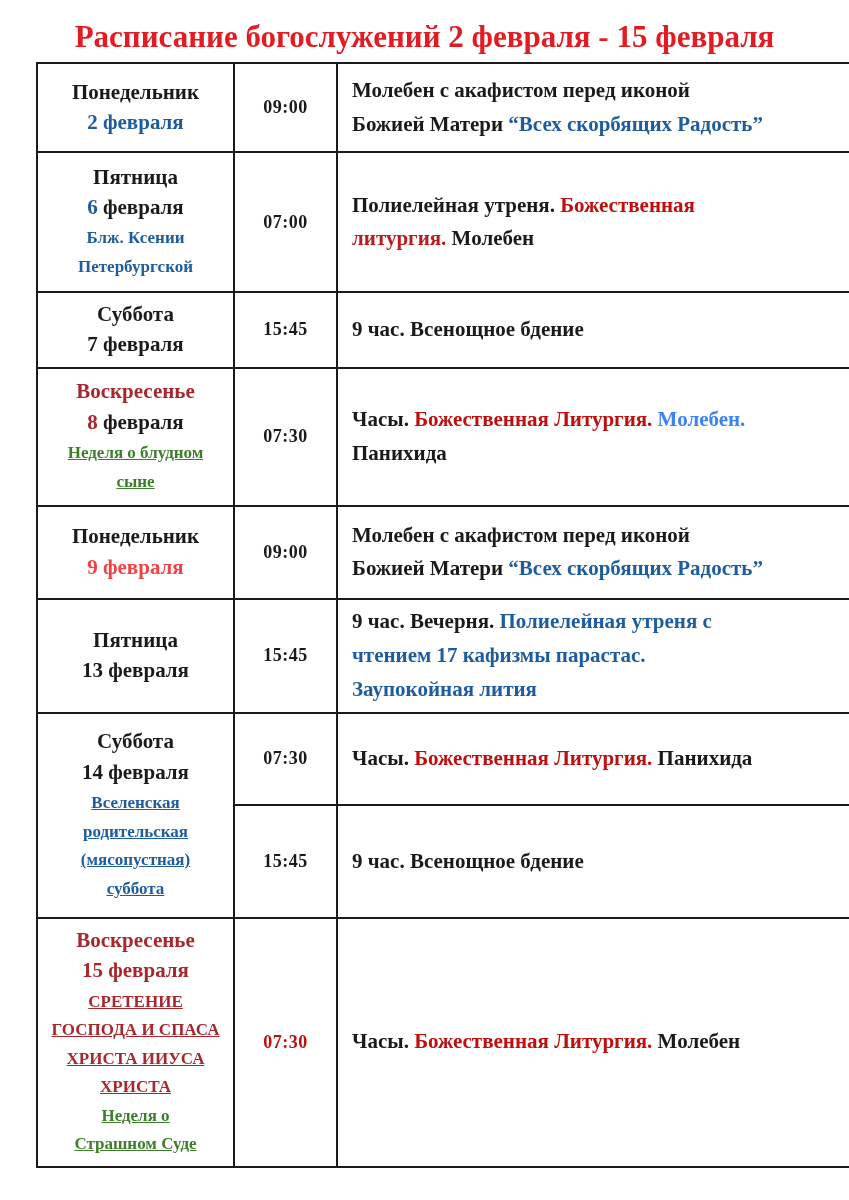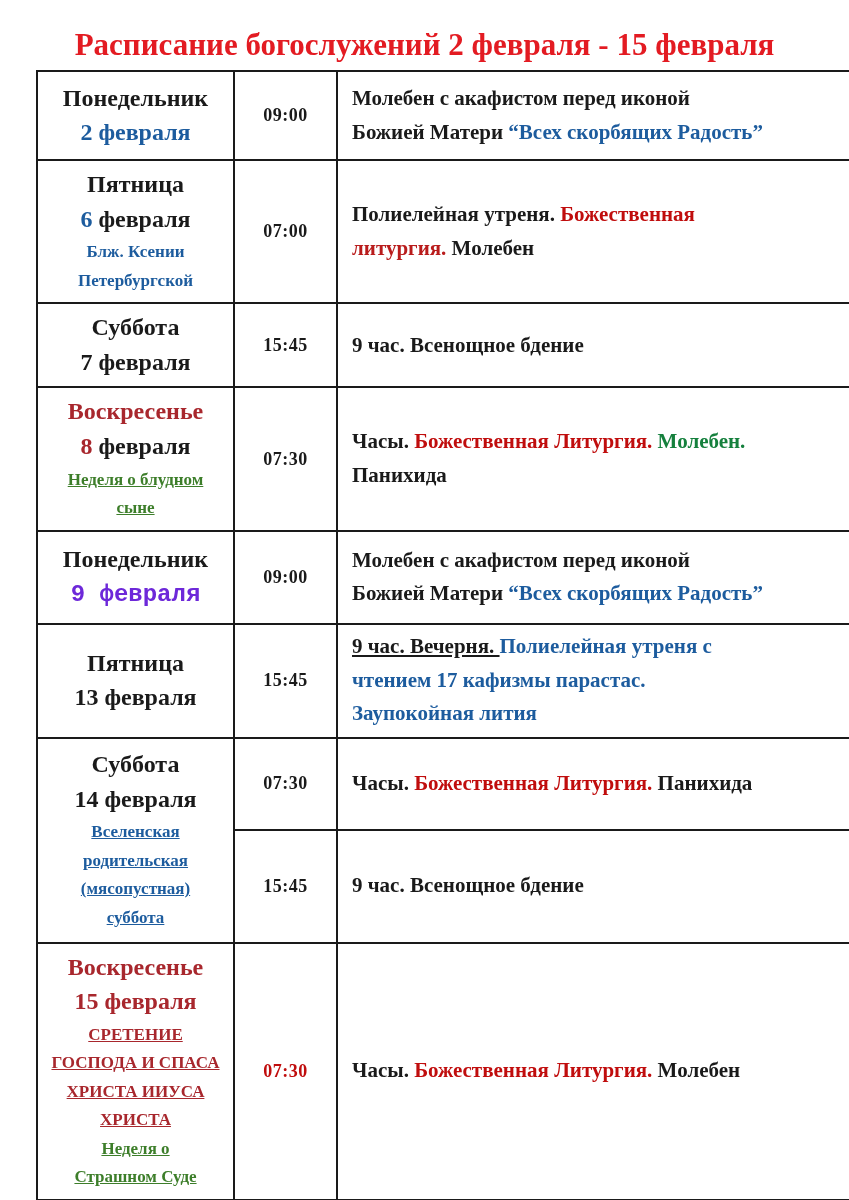--- a/index.html
+++ b/index.html
@@ -2,41 +2,41 @@
 <html><head>
 <meta charset="utf-8">
 <style>
   html,body{margin:0;padding:0;}
   body{
     width:849px;height:1200px;background:#ffffff;overflow:hidden;
     font-family:"Liberation Serif","DejaVu Serif",serif;
     font-weight:bold;color:#1a1a1a;
   }
   .page-title{
-    margin:28px 10px 8px 10px;
+    margin:20px 10px 8px 10px;
     text-align:center;
     font-size:31px;
     line-height:1.1;
     letter-spacing:0px;
   }
   table.schedule{
     border-collapse:collapse;
     table-layout:fixed;
     margin-left:36px;
     width:794px;
   }
   td{
     border:2px solid #1a1a1a;
     vertical-align:middle;
     overflow:hidden;
   }
   td.day-cell{width:187px;text-align:center;padding:6px 4px;}
   td.time-cell{width:99px;text-align:center;font-size:18px;letter-spacing:0.5px;}
   td.svc-cell{width:508px;padding:4px 10px 4px 14px;font-size:21px;line-height:1.6;}
-  .day-line{font-size:24px;line-height:1.4;margin:1px 0;}
+  .day-line{font-size:21px;line-height:1.4;margin:1px 0;}
   .day-line.small{font-size:17px;line-height:1.5;margin:3px 0;}
   .u{text-decoration:underline;}
   .svc-line{display:block;}
 </style>
 </head>
 <body>
 
 <div class="page-title" style="color: rgb(227, 27, 34);">Расписание богослужений 2 февраля - 15 февраля</div>
 
 <table class="schedule">
@@ -77,43 +77,43 @@
       </tr>
       <tr style="height: 138px;">
         <td class="day-cell">
           <div class="day-line"><span style="color: rgb(168, 39, 45);">Воскресенье</span></div>
           <div class="day-line"><span style="color: rgb(168, 39, 45);">8</span><span style="color: rgb(26, 26, 26);"> февраля</span></div>
           <div class="day-line small"><span class="u" style="color: rgb(61, 126, 42);">Неделя о блудном</span></div>
           <div class="day-line small"><span class="u" style="color: rgb(61, 126, 42);">сыне</span></div>
         </td>
         <td class="time-cell" style="color: rgb(26, 26, 26);">07:30</td>
         <td class="svc-cell">
-          <span class="svc-line"><span style="color: rgb(26, 26, 26);">Часы. </span><span style="color: rgb(192, 13, 13);">Божественная Литургия.</span><span style="color: #15803d; text-align: center;"> Молебен.</span></span>
+          <span class="svc-line"><span style="color: rgb(26, 26, 26);">Часы. </span><span style="color: rgb(192, 13, 13);">Божественная Литургия.</span><span style="color: #3b82f6; text-align: center;"> Молебен.</span></span>
           <span class="svc-line"><span style="color: rgb(26, 26, 26);">Панихида</span></span>
         </td>
       </tr>
       <tr style="height: 93px;">
         <td class="day-cell">
           <div class="day-line"><span style="color: rgb(26, 26, 26);">Понедельник</span></div>
-          <div class="day-line"><span style="color: #6d28d9; font-family: Liberation Mono, monospace;">9 февраля</span></div>
+          <div class="day-line"><span style="color: #ef4444;">9 февраля</span></div>
         </td>
         <td class="time-cell" style="color: rgb(26, 26, 26);">09:00</td>
         <td class="svc-cell">
           <span class="svc-line"><span style="color: rgb(26, 26, 26);">Молебен с акафистом перед иконой</span></span>
           <span class="svc-line"><span style="color: rgb(26, 26, 26);">Божией Матери </span><span style="color: rgb(29, 92, 158);">“Всех скорбящих Радость”</span></span>
         </td>
       </tr>
       <tr style="height: 114px;">
         <td class="day-cell">
           <div class="day-line"><span style="color: rgb(26, 26, 26);">Пятница</span></div>
           <div class="day-line"><span style="color: rgb(26, 26, 26);">13 февраля</span></div>
         </td>
         <td class="time-cell" style="color: rgb(26, 26, 26);">15:45</td>
         <td class="svc-cell">
-          <span class="svc-line"><span style="color: rgb(26, 26, 26); text-decoration: underline;">9 час. Вечерня. </span><span style="color: rgb(29, 92, 158);">Полиелейная утреня с</span></span>
+          <span class="svc-line"><span style="color: rgb(26, 26, 26);">9 час. Вечерня. </span><span style="color: rgb(29, 92, 158);">Полиелейная утреня с</span></span>
           <span class="svc-line"><span style="color: rgb(29, 92, 158);">чтением 17 кафизмы парастас.</span></span>
           <span class="svc-line"><span style="color: rgb(29, 92, 158);">Заупокойная лития</span></span>
         </td>
       </tr>
       <tr style="height: 92px;">
         <td class="day-cell" rowspan="2">
           <div class="day-line"><span style="color: rgb(26, 26, 26);">Суббота</span></div>
           <div class="day-line"><span style="color: rgb(26, 26, 26);">14 февраля</span></div>
           <div class="day-line small"><span class="u" style="color: rgb(29, 92, 158);">Вселенская</span></div>
           <div class="day-line small"><span class="u" style="color: rgb(29, 92, 158);">родительская</span></div>

